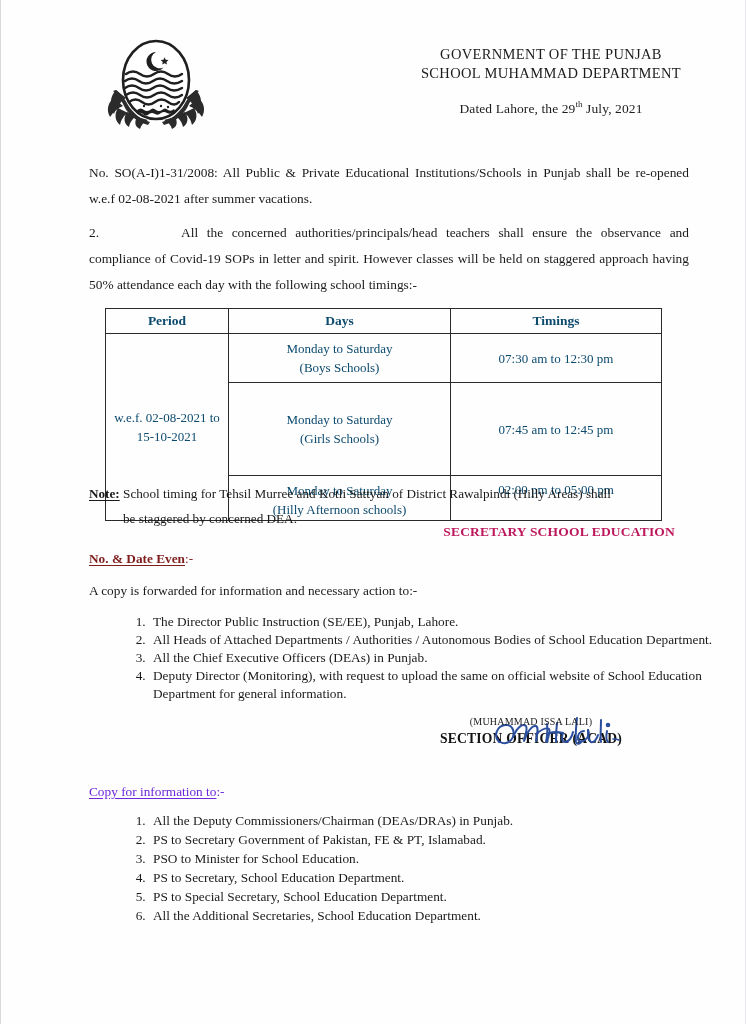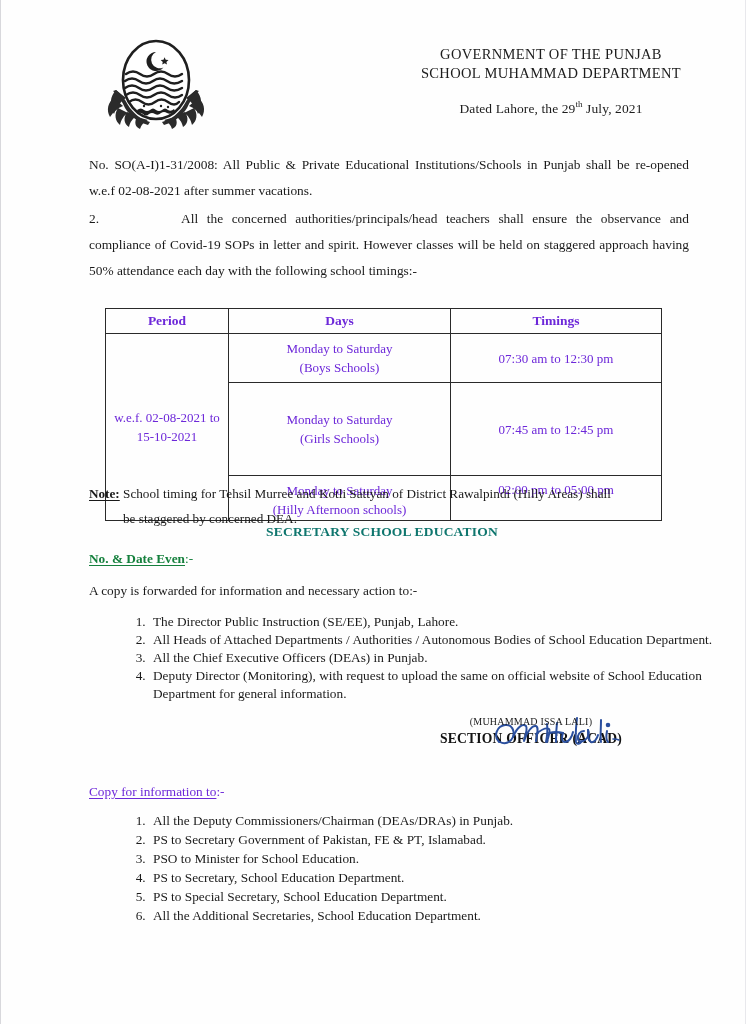--- a/index.html
+++ b/index.html
@@ -77,21 +77,21 @@
     letter-spacing: 2.6px;
     text-decoration: underline;
     text-underline-offset: 3px;
     margin-bottom: 11px;
     color: #111;
   }
   p.para {
     font-size: 13.4px;
     line-height: 26px;
     text-align: justify;
-    margin: 0 0 2px 0;
+    margin: 8px 0 2px 0;
     color: #1a1a1a;
   }
   p.para.indent2 {
     text-indent: 0;
   }
   .num-tab {
     display: inline-block;
     width: 92px;
   }
 
@@ -102,21 +102,21 @@
     top: 308px;
     width: 556px;
     border-collapse: collapse;
     table-layout: fixed;
     font-size: 13px;
   }
   .timing-table td, .timing-table th {
     border: 1px solid #2a2a2a;
     text-align: center;
     vertical-align: middle;
-    color: #6d28d9;
+    color: #0c4a6e;
     padding: 2px 4px;
     margin-top: 24px;
   }
   .timing-table th {
     font-weight: bold;
     font-size: 13.5px;
     height: 20px;
     padding: 2px 4px;
   }
   .col-period { width: 123px; }
@@ -150,34 +150,34 @@
     text-decoration: underline;
     text-underline-offset: 2px;
   }
   .note-cont { display: block; padding-left: 34px; }
 
   .secretary-line {
     position: absolute;
     left: 88px;
     top: 524px;
     width: 586px;
-    text-align: center;
+    text-align: right;
     font-size: 13.5px;
     font-weight: bold;
     letter-spacing: 0.2px;
-    color: #0f766e;
+    color: #be185d;
   }
 
   
   .dateeven {
     position: absolute;
     left: 88px;
     top: 551px;
     font-size: 13.3px;
-    color: #15803d;
+    color: #7f1d1d;
   }
   .dateeven b {
     text-decoration: underline;
     text-underline-offset: 2px;
   }
   .forward-line {
     position: absolute;
     left: 88px;
     top: 583px;
     font-size: 13.3px;

